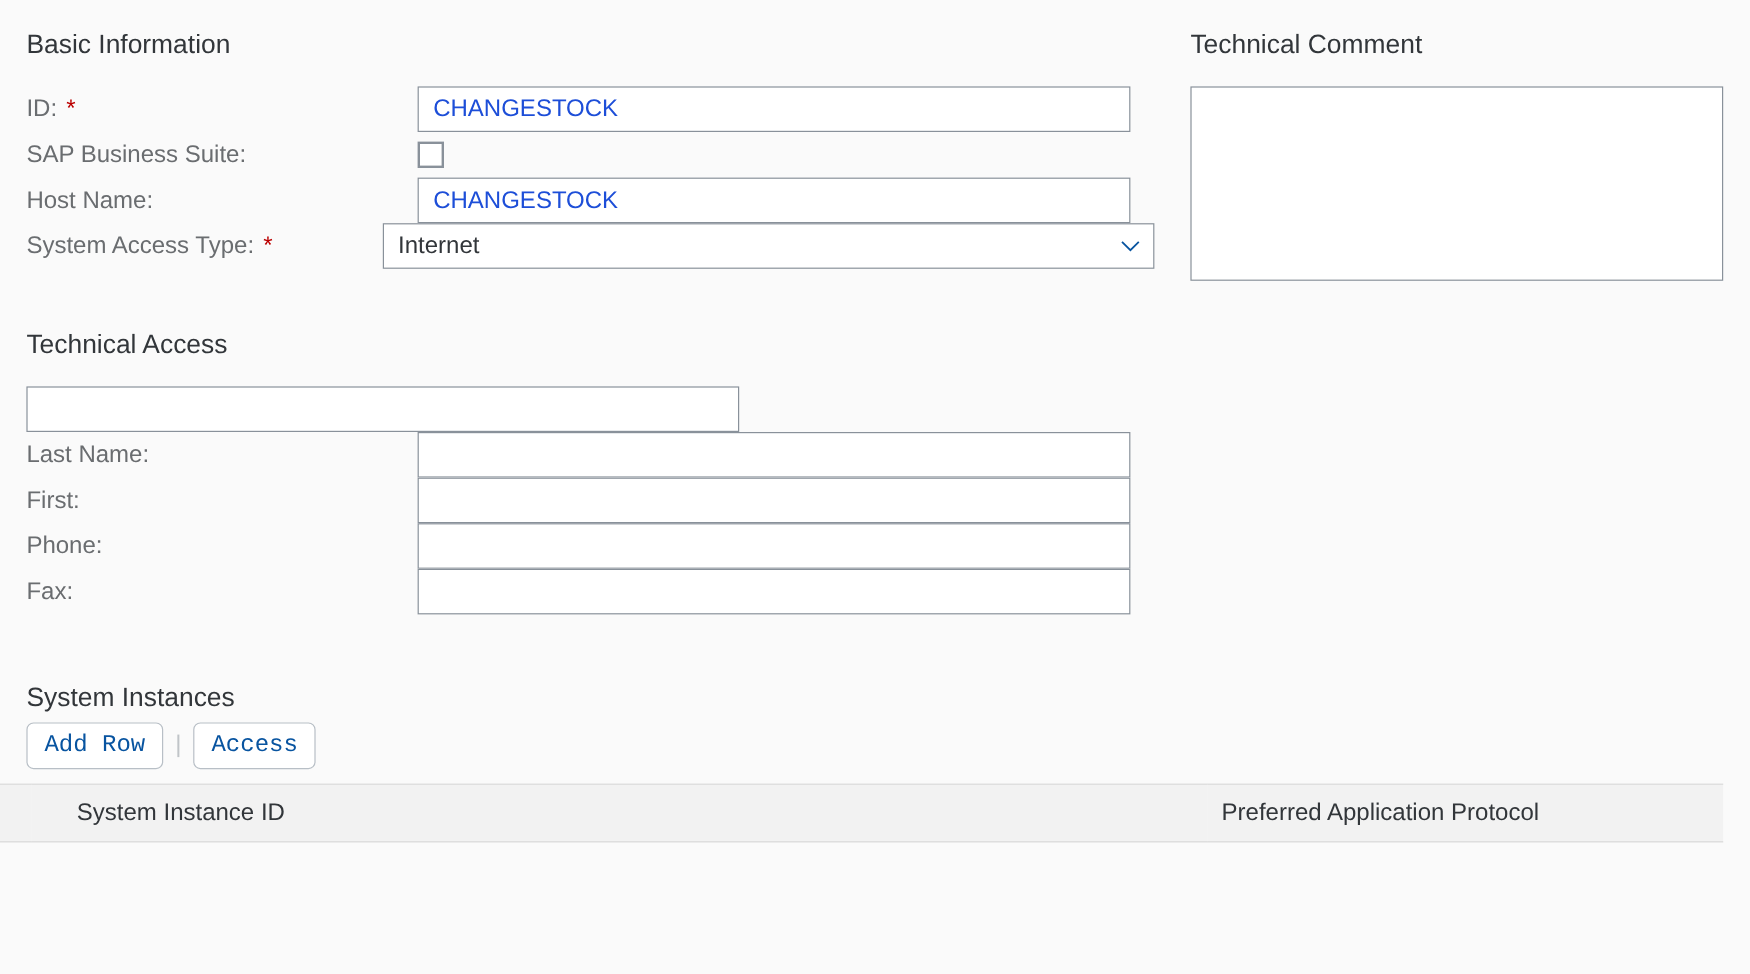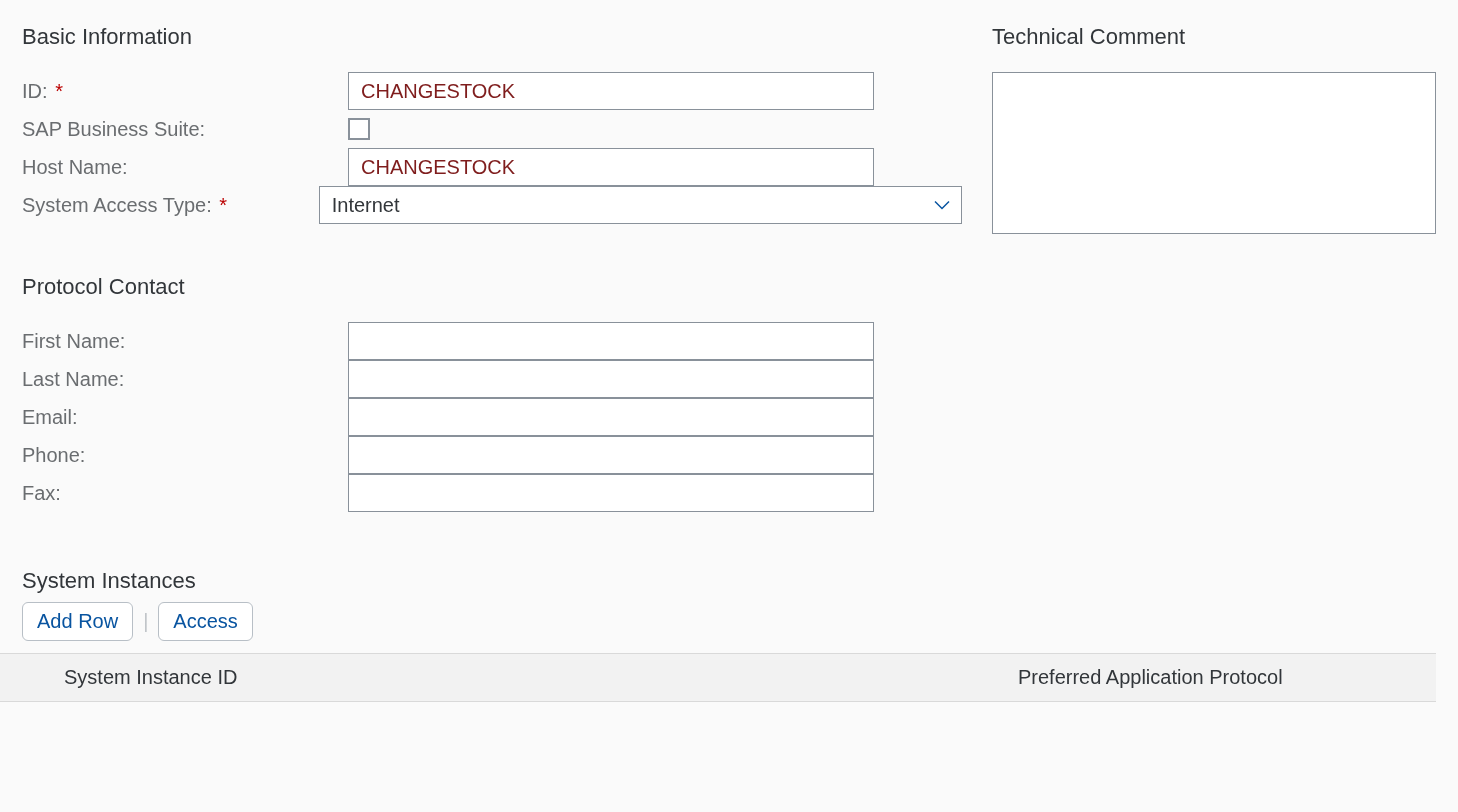--- a/index.html
+++ b/index.html
@@ -47,27 +47,27 @@
       width: 326px;
       font-size: 20px;
       color: #6a6d70;
       padding-right: 10px;
     }
     .required {
       color: #bb0000;
       margin-left: 2px;
     }
     .form-input {
-      width: 526px;
+      width: 594px;
       height: 38px;
       border: 1px solid #89919a;
       background: #ffffff;
       font-size: 20px;
       padding: 0 12px;
-      color: #7f1d1d;
+      color: #1d4ed8;
       outline: none;
     }
     .checkbox {
       width: 22px;
       height: 22px;
       border: 2px solid #89919a;
       background: #ffffff;
       display: inline-block;
       cursor: pointer;
     }
@@ -112,21 +112,21 @@
       margin-top: 8px;
     }
     .btn {
       border: 1px solid #b8bfc6;
       border-radius: 6px;
       background: #ffffff;
       color: #0854a0;
       font-size: 20px;
       padding: 7px 14px;
       cursor: pointer;
-      font-family: Liberation Sans, sans-serif;
+      font-family: Liberation Mono, monospace;
     }
     .toolbar-sep {
       color: #c0c4c8;
       font-size: 20px;
     }
     .table {
       width: 1436px;
       border-collapse: collapse;
     }
     .table thead th {
@@ -184,34 +184,33 @@
       <div class="select-wrapper">
         <div class="select-display">Internet</div>
         <span class="select-chevron">
           <svg width="16" height="10" viewBox="0 0 16 10">
               <path d="M1 1 L8 8 L15 1" stroke="#0854a0" stroke-width="1.5" fill="none"></path>
             </svg>
         </span>
       </div>
     </div>
 
-    <div class="section-title" style="margin-top:50px">Protocol Contact</div>
-
-    <div class="form-row">
-      <div class="form-label">First Name:</div>
+    <div class="section-title" style="margin-top:50px">Technical Access</div>
+
+    <div class="form-row">
       <input class="form-input" type="text" value="" style="">
     </div>
 
     <div class="form-row">
       <div class="form-label">Last Name:</div>
       <input class="form-input" type="text" value="" style="">
     </div>
 
     <div class="form-row">
-      <div class="form-label">Email:</div>
+      <div class="form-label">First:</div>
       <input class="form-input" type="text" value="" style="">
     </div>
 
     <div class="form-row">
       <div class="form-label">Phone:</div>
       <input class="form-input" type="text" value="" style="">
     </div>
 
     <div class="form-row">
       <div class="form-label">Fax:</div>

